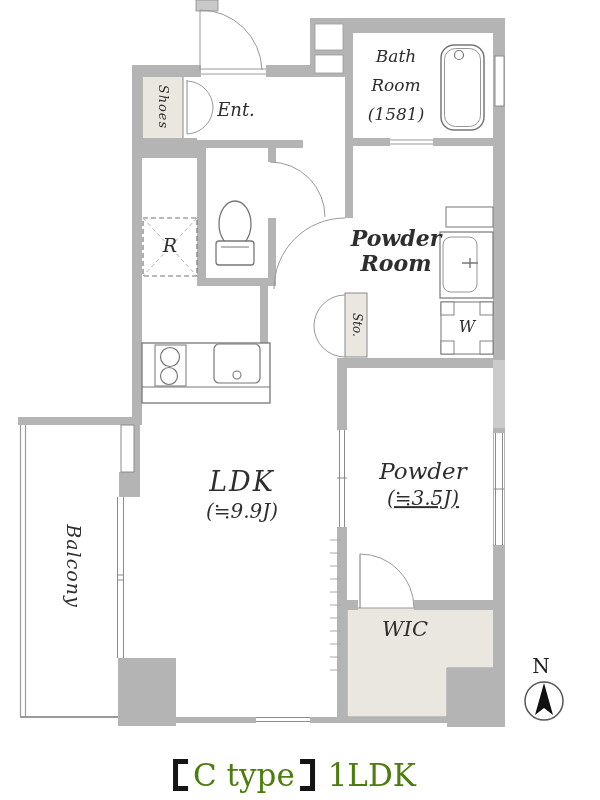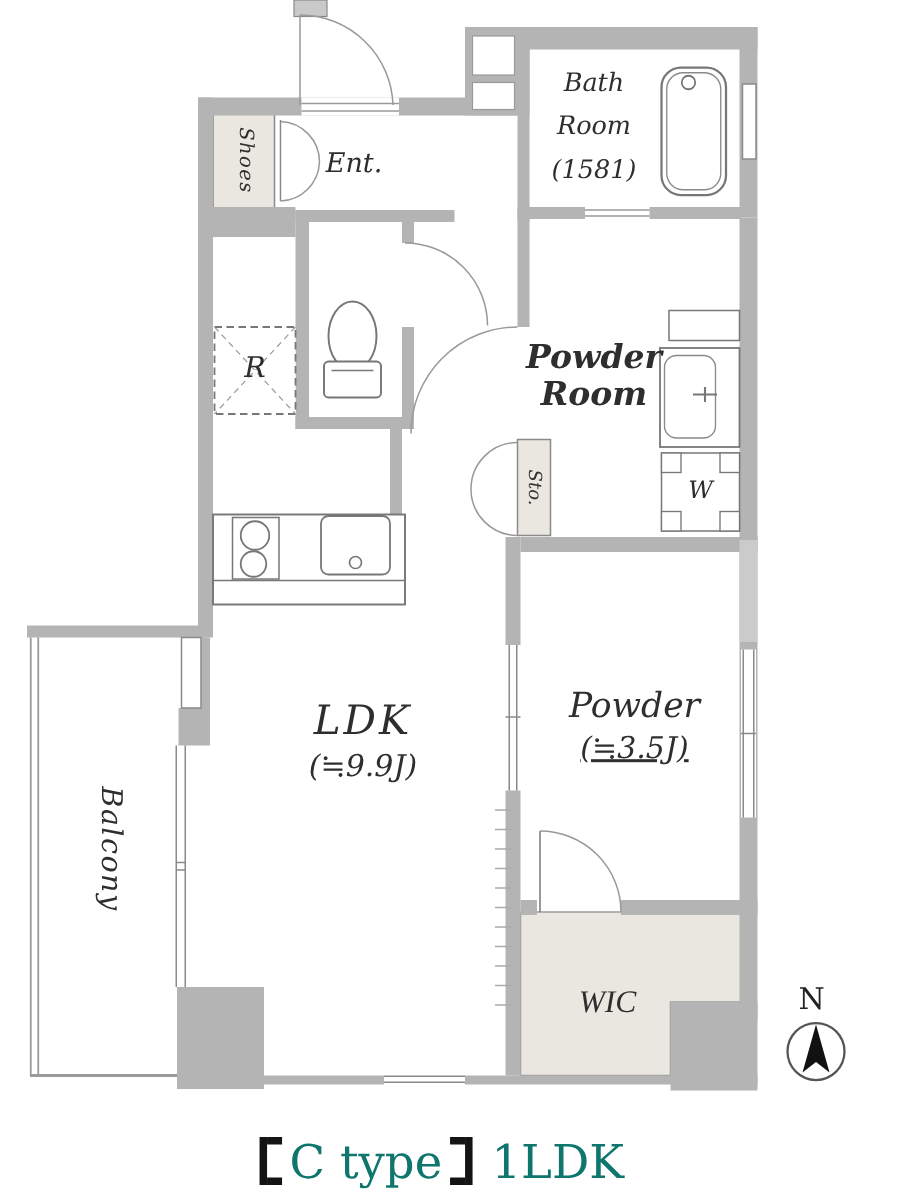--- a/index.html
+++ b/index.html
@@ -18,21 +18,21 @@
   .bed-lbl .main{font-size:23px;}
   .bed-lbl .size{font-size:20px;text-decoration:underline;}
   .wic-lbl{font-size:21px;}
   .shoes-lbl{font-size:13px;letter-spacing:1px;}
   .sto-lbl{font-size:12px;}
   .balcony-lbl{font-size:19px;letter-spacing:1px;}
   .r-lbl{font-size:19px;}
   .w-lbl{font-size:16px;}
   .n-lbl{font-size:20px;font-style:normal;color:#222;}
   .caption{position:absolute;left:293px;top:775px;transform:translate(-50%,-50%);
-           font-style:normal;font-size:31px;color:#0f766e;white-space:nowrap;
+           font-style:normal;font-size:31px;color:#4d7c0f;white-space:nowrap;
            font-family:"DejaVu Serif","Liberation Serif",serif;}
   .caption .txt{display:inline-block;vertical-align:baseline;}
   .jp-bracket{display:inline-block;position:relative;width:12px;height:32px;vertical-align:-5px;margin:0 3px;}
   .jp-bracket.open{border-left:5px solid #141414;}
   .jp-bracket.close{border-right:5px solid #141414;}
   .jp-bracket.open::before,.jp-bracket.open::after{content:"";position:absolute;left:0;width:10px;height:5px;background:#141414;}
   .jp-bracket.close::before,.jp-bracket.close::after{content:"";position:absolute;right:0;width:10px;height:5px;background:#141414;}
   .jp-bracket::before{top:0;}
   .jp-bracket::after{bottom:0;}
 </style>
@@ -196,21 +196,21 @@
   <div class="lbl ldk-lbl" style="left:242px;top:494px;">
     <span class="main">LDK</span>
     <span class="size">(≒9.9J)</span>
   </div>
 
   <div class="lbl bed-lbl" style="left:423px;top:484px;">
     <span class="main">Powder</span>
     <span class="size">(≒3.5J)</span>
   </div>
 
-  <div class="lbl wic-lbl" style="left:405px;top:668px;font-family:Liberation Serif, serif;">WIC</div>
+  <div class="lbl wic-lbl" style="left:405px;top:629px;">WIC</div>
 
   <div class="lbl vert balcony-lbl" style="left:73px;top:566px;">Balcony</div>
 
   <div class="lbl n-lbl" style="left:541px;top:666px;">N</div>
 
   <div class="caption">
     <span class="jp-bracket open"></span><span class="txt">C type</span><span class="jp-bracket close"></span> <span class="txt">1LDK</span>
   </div>
 
 </div>

